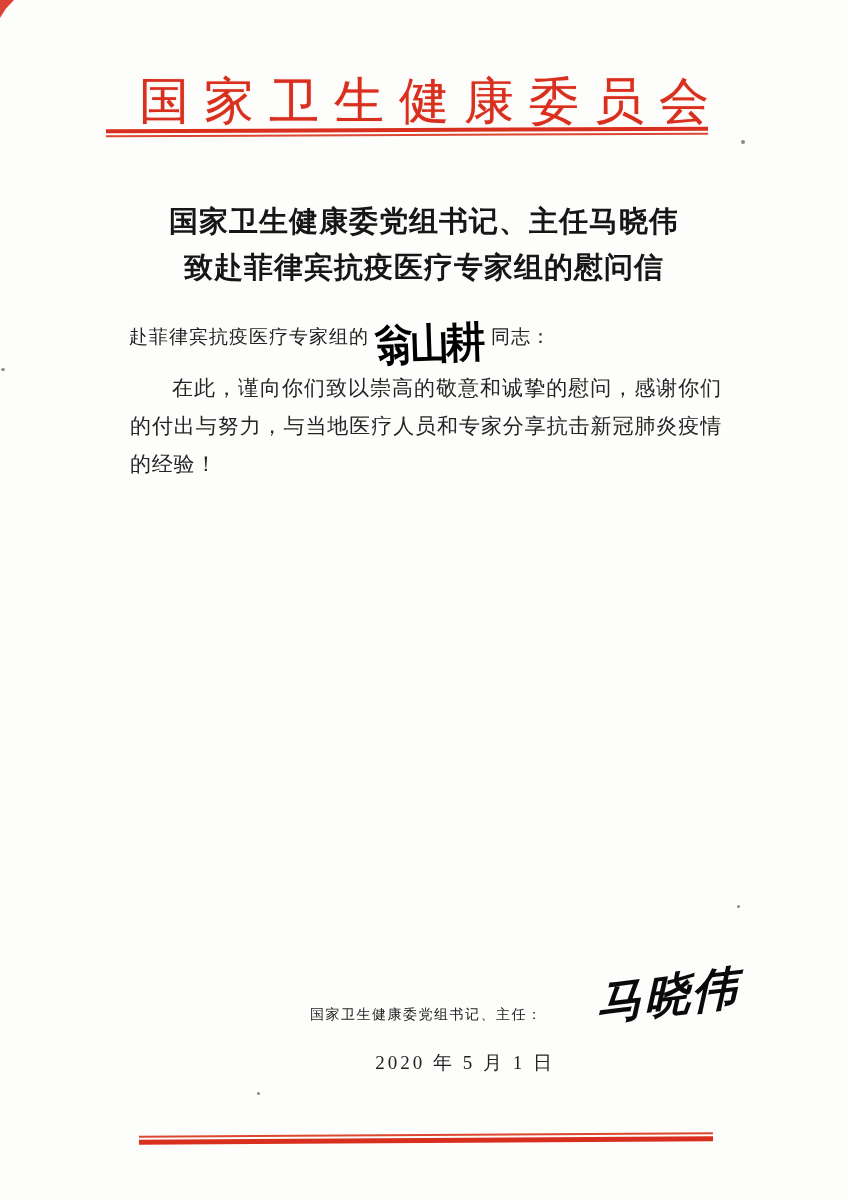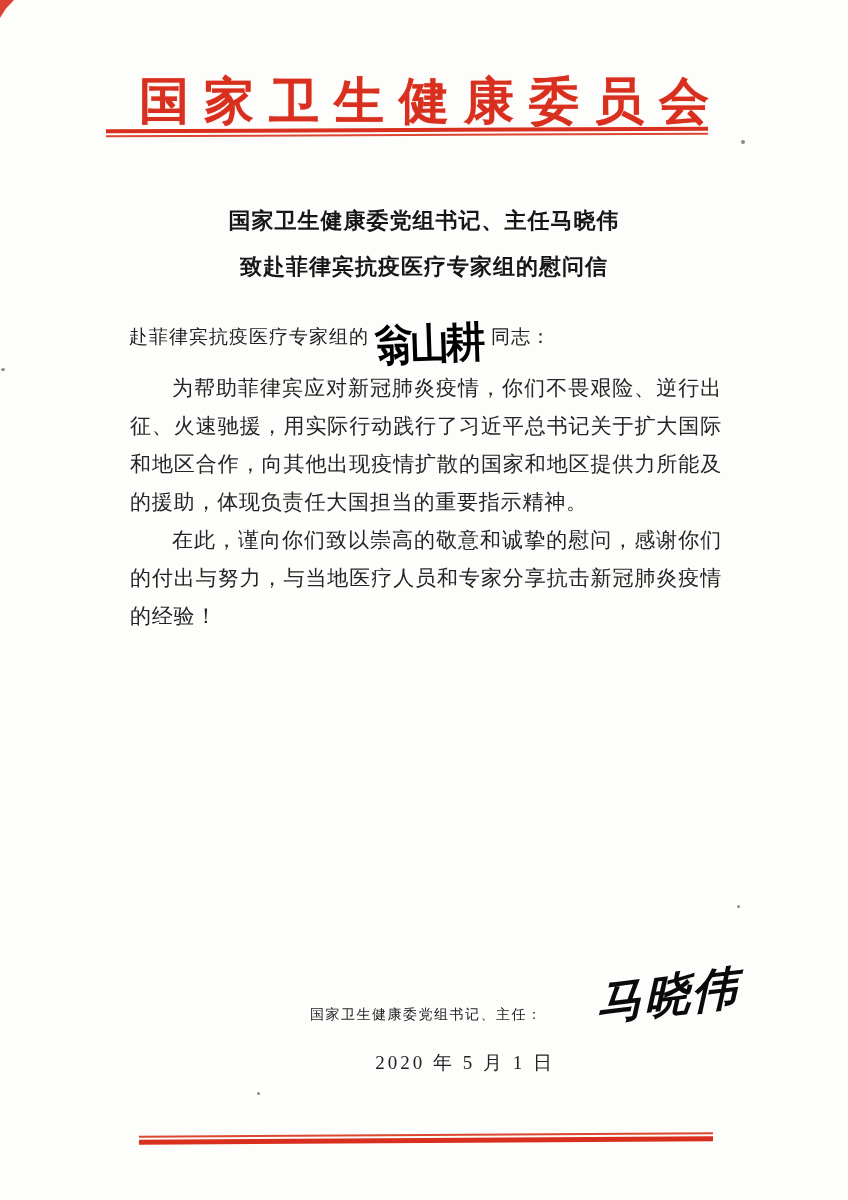--- a/index.html
+++ b/index.html
@@ -16,32 +16,32 @@
   }
   .speck{position:absolute;background:#8a8a86;border-radius:50%;}
   .speck.s1{top:140px;left:741px;width:4px;height:4px;}
   .speck.s2{top:368px;left:1px;width:4px;height:3px;}
   .speck.s3{top:905px;left:737px;width:3px;height:3px;}
   .speck.s4{top:1092px;left:257px;width:3px;height:3px;}
 
   
   .letterhead{position:absolute;top:68px;left:0;width:100%;text-align:center;}
   .org-name{
-    display:inline-block;font-size:50px;font-weight:bold;color:#d92f1e;
+    display:inline-block;font-size:50px;font-weight:normal;color:#d92f1e;
     letter-spacing:15px;margin-right:-15px;white-space:nowrap;
     text-shadow:0 0 1px rgba(217,47,30,.55);
   }
   .header-rule{position:absolute;top:128px;left:106px;width:602px;transform:rotate(-.25deg);}
   .header-rule .thick{height:4px;background:#d92f1e;}
   .header-rule .thin{height:2px;background:#dd4630;margin-top:2px;}
 
   
   .doc-title{
     position:absolute;top:198px;left:0;width:100%;text-align:center;
-    font-size:22px;font-weight:bold;line-height:46px;color:#161616;
+    font-size:29px;font-weight:bold;line-height:46px;color:#161616;
     letter-spacing:1px;
   }
 
   
   .salutation{
     position:absolute;top:316px;left:129px;width:620px;
     display:flex;align-items:center;font-size:19px;letter-spacing:1px;
     color:#222;
   }
   .recipient{
@@ -107,21 +107,20 @@
     <div>致赴菲律宾抗疫医疗专家组的慰问信</div>
   </div>
 
   <div class="salutation">
     <span>赴菲律宾抗疫医疗专家组的</span>
     <span class="recipient">翁山耕</span>
     <span>同志：</span>
   </div>
 
   <div class="content">
-    <p>为帮助菲律宾应对新冠肺炎疫情，你们不畏艰险、逆行出征、火速驰援，用实际行动践行了习近平总书记关于扩大国际和地区合作，向其他出现疫情扩散的国家和地区提供力所能及的援助，体现负责任大国担当的重要指示精神。</p>
     <p>在此，谨向你们致以崇高的敬意和诚挚的慰问，感谢你们的付出与努力，与当地医疗人员和专家分享抗击新冠肺炎疫情的经验！</p>
   </div>
 
   <div class="sign-block">
     <span class="sign-title">国家卫生健康委党组书记、主任：</span>
     <span class="sign-script">马晓伟</span>
   </div>
 
   <div class="date-line">2020 年 5 月 1 日</div>
 

